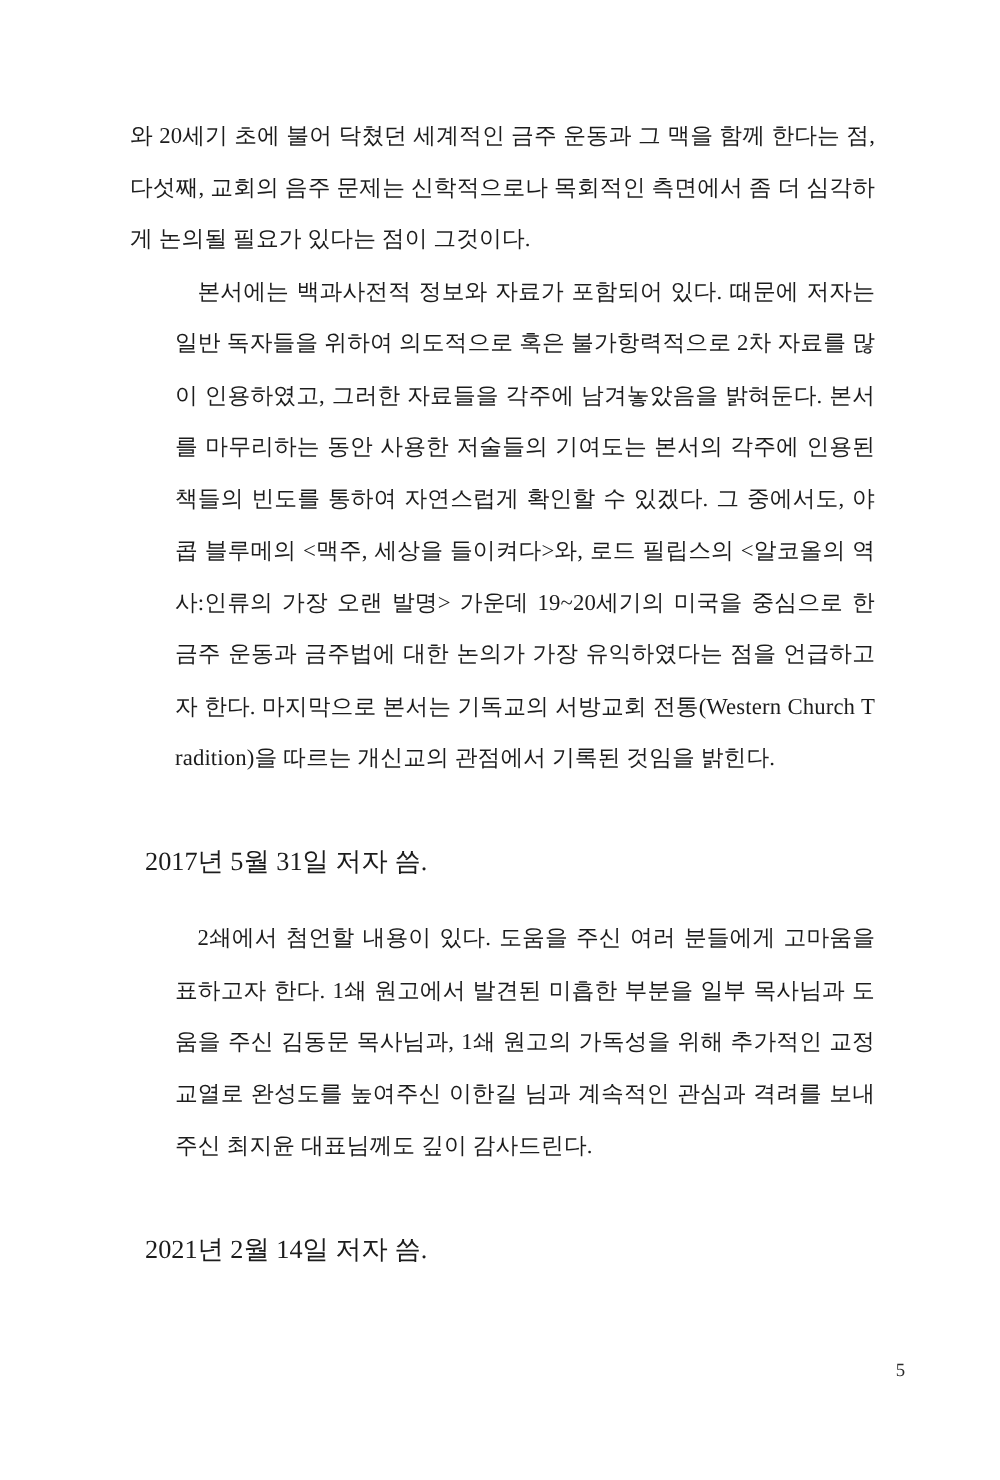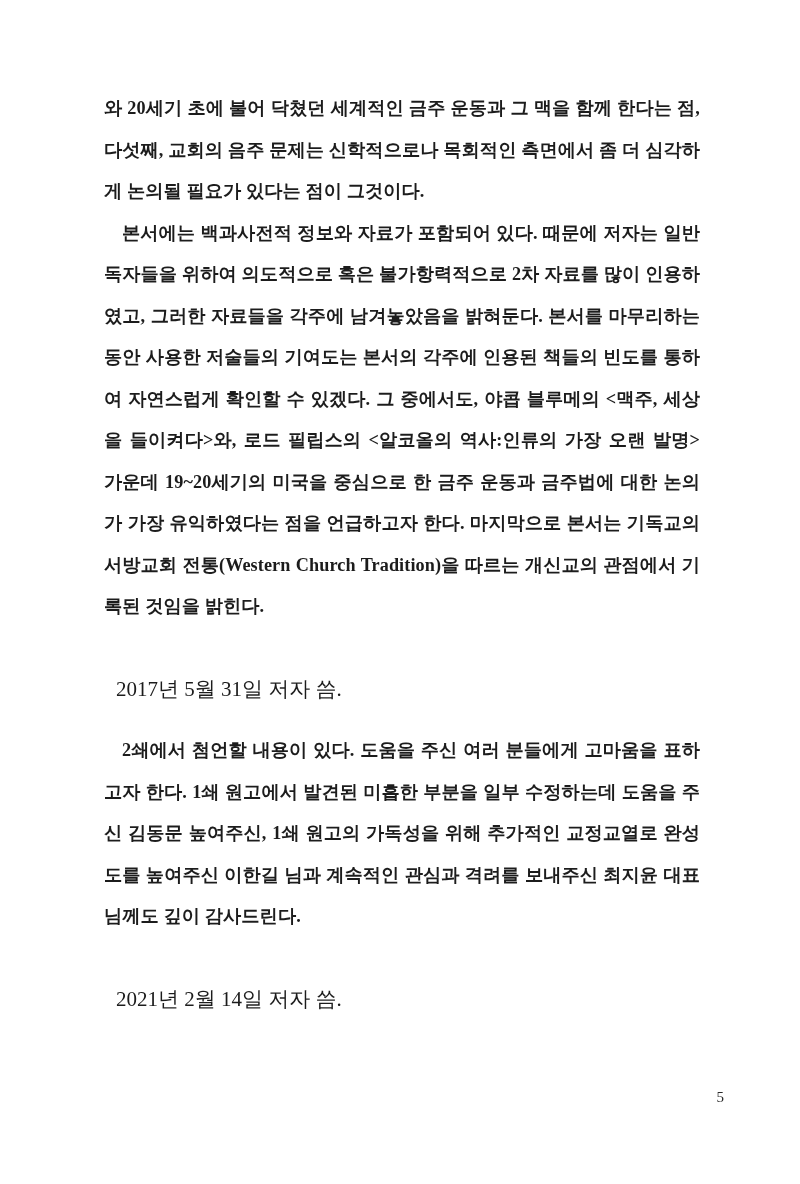--- a/index.html
+++ b/index.html
@@ -31,24 +31,24 @@
   }
   .para {
     margin: 0;
     font-size: 18.2px;
     line-height: 41.5px;
     text-align: justify;
     text-justify: inter-character;
     word-break: break-all;
     letter-spacing: 0.1px;
     color: #1c1c1c;
-    font-weight: bold;
   }
   .para.indent {
     text-indent: 18px;
+    margin-left: 36px;
   }
   .gap-large {
     height: 41px;
   }
   .gap-small {
     height: 20px;
   }
   .signature {
     margin: 0;
     font-size: 21px;
@@ -75,21 +75,21 @@
     <p class="para">와 20세기 초에 불어 닥쳤던 세계적인 금주 운동과 그 맥을 함께 한다는 점, 다섯째, 교회의 음주 문제는 신학적으로나 목회적인 측면에서 좀 더 심각하게 논의될 필요가 있다는 점이 그것이다.</p>
 
     <p class="para indent">본서에는 백과사전적 정보와 자료가 포함되어 있다. 때문에 저자는 일반 독자들을 위하여 의도적으로 혹은 불가항력적으로 2차 자료를 많이 인용하였고, 그러한 자료들을 각주에 남겨놓았음을 밝혀둔다. 본서를 마무리하는 동안 사용한 저술들의 기여도는 본서의 각주에 인용된 책들의 빈도를 통하여 자연스럽게 확인할 수 있겠다. 그 중에서도, 야콥 블루메의 &lt;맥주, 세상을 들이켜다&gt;와, 로드 필립스의 &lt;알코올의 역사:인류의 가장 오랜 발명&gt; 가운데 19~20세기의 미국을 중심으로 한 금주 운동과 금주법에 대한 논의가 가장 유익하였다는 점을 언급하고자 한다. 마지막으로 본서는 기독교의 서방교회 전통(Western Church Tradition)을 따르는 개신교의 관점에서 기록된 것임을 밝힌다.</p>
 
     <div class="gap-large"></div>
 
     <p class="signature">2017년 5월 31일  저자 씀.</p>
 
     <div class="gap-small"></div>
 
-    <p class="para indent">2쇄에서 첨언할 내용이 있다. 도움을 주신 여러 분들에게 고마움을 표하고자 한다. 1쇄 원고에서 발견된 미흡한 부분을 일부 수정하는데 도움을 주신 김동문 높여주신, 1쇄 원고의 가독성을 위해 추가적인 교정교열로 완성도를 높여주신 이한길 님과 계속적인 관심과 격려를 보내주신 최지윤 대표님께도 깊이 감사드린다.</p>
+    <p class="para indent">2쇄에서 첨언할 내용이 있다. 도움을 주신 여러 분들에게 고마움을 표하고자 한다. 1쇄 원고에서 발견된 미흡한 부분을 일부 목사님과 도움을 주신 김동문 목사님과, 1쇄 원고의 가독성을 위해 추가적인 교정교열로 완성도를 높여주신 이한길 님과 계속적인 관심과 격려를 보내주신 최지윤 대표님께도 깊이 감사드린다.</p>
 
     <div class="gap-large"></div>
 
     <p class="signature">2021년 2월 14일 저자 씀.</p>
 
   </div>
 
   <div class="page-number">5</div>
 
 </div>

